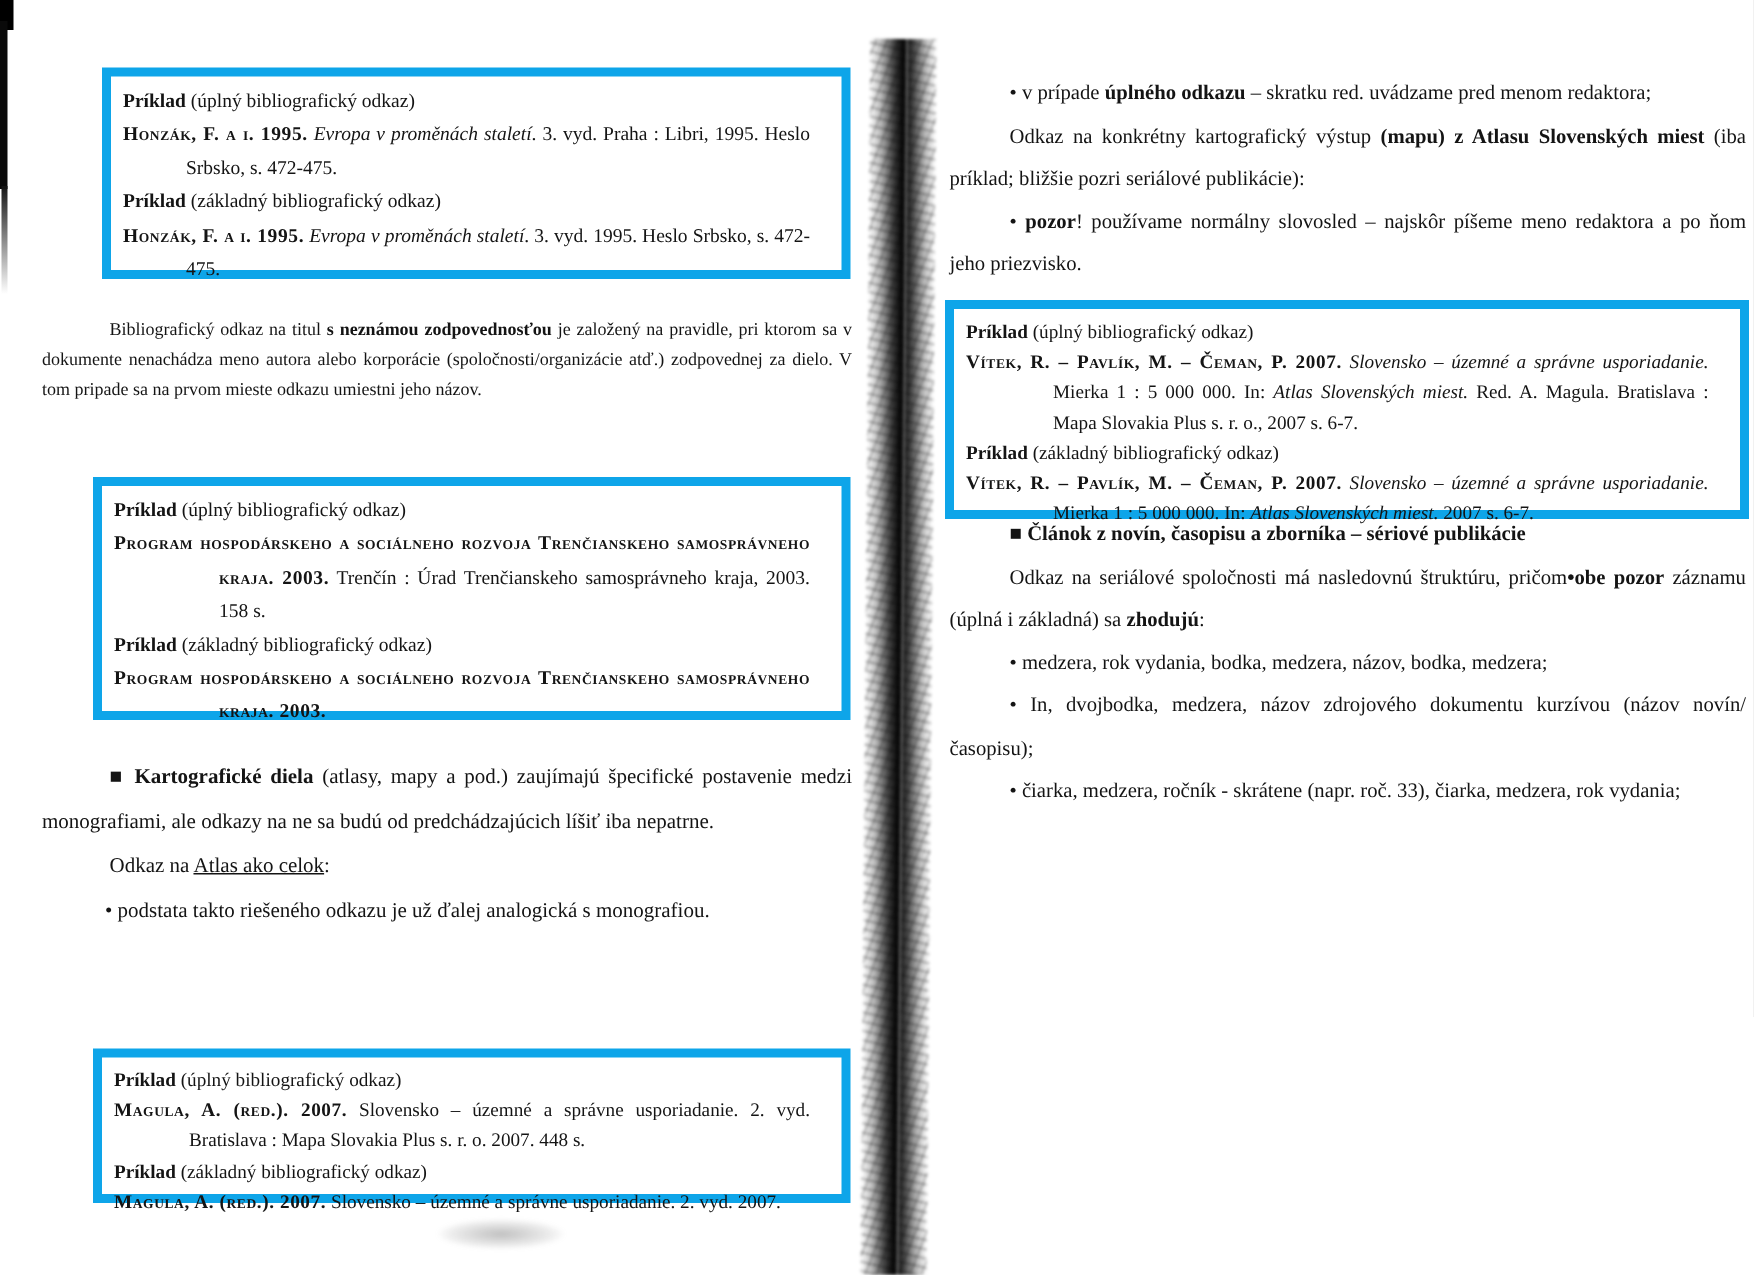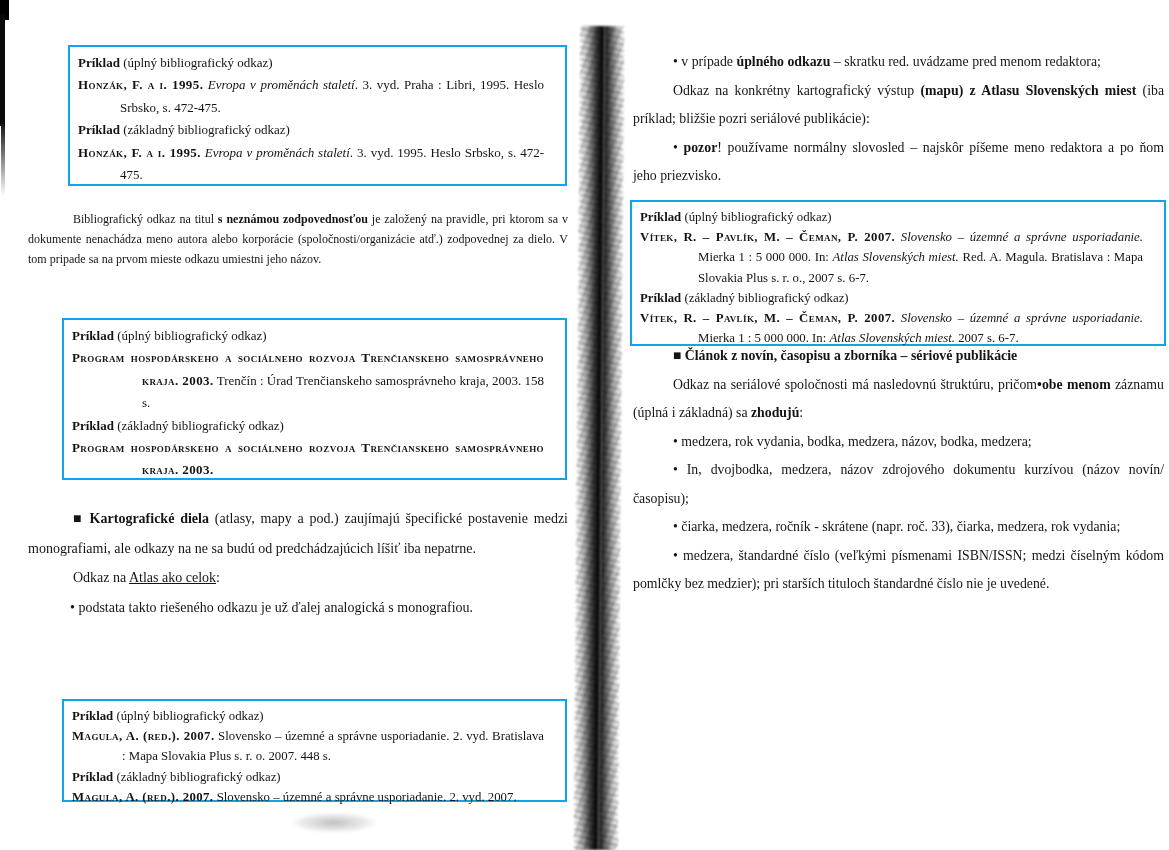--- a/index.html
+++ b/index.html
@@ -23,21 +23,21 @@
   .para{font-size:12px;line-height:20px;text-align:justify;}
   .ind{text-indent:45px;}
   .sect-l{font-size:14px;line-height:29.5px;text-align:justify;}
   .atlas-line{padding-left:45px;}
   .bull-l{padding-left:70px;text-indent:-28px;text-align:justify;}
   .body-r{font-size:13.8px;line-height:28.5px;text-align:justify;}
   .ind-r{text-indent:40px;}
   .bull-r{text-indent:40px;}
 
   
-  .box{position:absolute;border:2px solid #0ea5e9;background:#fff;padding:5px 21px 4px 8px;box-sizing:border-box;}
+  .box{position:absolute;border:6px solid #0ea5e9;background:#fff;padding:5px 21px 4px 8px;box-sizing:border-box;}
   .box p{font-size:13px;text-align:justify;}
   .bx22 p{line-height:22.4px;}
   .bx20 p{line-height:20.2px;font-size:12.8px;}
   .hang42{padding-left:42px;text-indent:-42px;}
   .hang70{padding-left:70px;text-indent:-70px;}
   .hang50{padding-left:50px;text-indent:-50px;}
   .hang58{padding-left:58px;text-indent:-58px;}
 
   
   .spine{left:577px;top:26px;width:44px;height:824px;transform:rotate(.45deg);filter:blur(1.1px);
@@ -108,21 +108,20 @@
 
     <div class="box bx20" style="left:630px;top:200px;width:536px;height:146px;">
       <p class="lbl"><span class="sg-b">Príklad</span><span class="sg-r"> (úplný bibliografický odkaz)</span></p>
       <p class="cit hang58"><span class="sg-sc">Vítek, R. – Pavlík, M. – Čeman, P. 2007.</span><span class="sg-r"> </span><span class="sg-i">Slovensko – územné a správne usporiadanie.</span><span class="sg-r">  Mierka 1 : 5 000 000. In:  </span><span class="sg-i">Atlas Slovenských miest.</span><span class="sg-r"> Red. A. Magula. Bratislava : Mapa Slovakia Plus s. r. o., 2007 s. 6-7.</span></p>
       <p class="lbl"><span class="sg-b">Príklad</span><span class="sg-r"> (základný bibliografický odkaz)</span></p>
       <p class="cit hang58"><span class="sg-sc">Vítek, R. – Pavlík, M. – Čeman, P. 2007.</span><span class="sg-r"> </span><span class="sg-i">Slovensko – územné a správne usporiadanie.</span><span class="sg-r"> Mierka 1 : 5 000 000. In: </span><span class="sg-i">Atlas Slovenských miest.</span><span class="sg-r"> 2007 s. 6-7.</span></p>
     </div>
 
     <div class="abs rightcol" style="top:342px;">
       <p class="body-r ind-r"><span class="sg-b">■ Článok z novín, časopisu a zborníka – sériové publikácie</span></p>
-      <p class="body-r ind-r"><span class="sg-r">Odkaz na seriálové spoločnosti má nasledovnú štruktúru, pričom</span><span class="sg-b">•</span><span class="sg-b">obe menom</span><span class="sg-r"> záznamu (úplná i základná) sa </span><span class="sg-b">zhodujú</span><span class="sg-r">:</span></p>
+      <p class="body-r ind-r"><span class="sg-r">Odkaz na seriálové spoločnosti má nasledovnú štruktúru, pričom</span><span class="sg-b">•</span><span class="sg-b">obe pozor</span><span class="sg-r"> záznamu (úplná i základná) sa </span><span class="sg-b">zhodujú</span><span class="sg-r">:</span></p>
       <p class="body-r bull-r"><span class="sg-r">• medzera, rok vydania, bodka, medzera, názov, bodka, medzera;</span></p>
       <p class="body-r bull-r"><span class="sg-r">• In, dvojbodka, medzera, názov zdrojového dokumentu kurzívou (názov novín/časopisu);</span></p>
       <p class="body-r bull-r"><span class="sg-r">• čiarka, medzera, ročník - skrátene (napr. roč. 33), čiarka, medzera, rok vydania;</span></p>
-      <p class="body-r bull-r"><span class="sg-r">• medzera, štandardné číslo (veľkými písmenami ISBN/ISSN; medzi číselným kódom pomlčky bez medzier); pri starších tituloch štandardné číslo nie je uvedené.</span></p>
     </div>
   </div>
 
 </div>
 
 </body></html>

